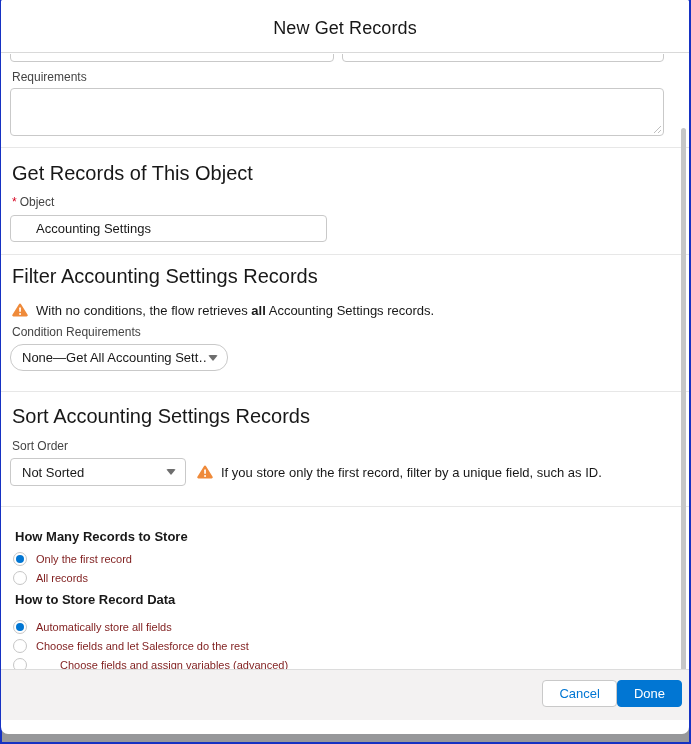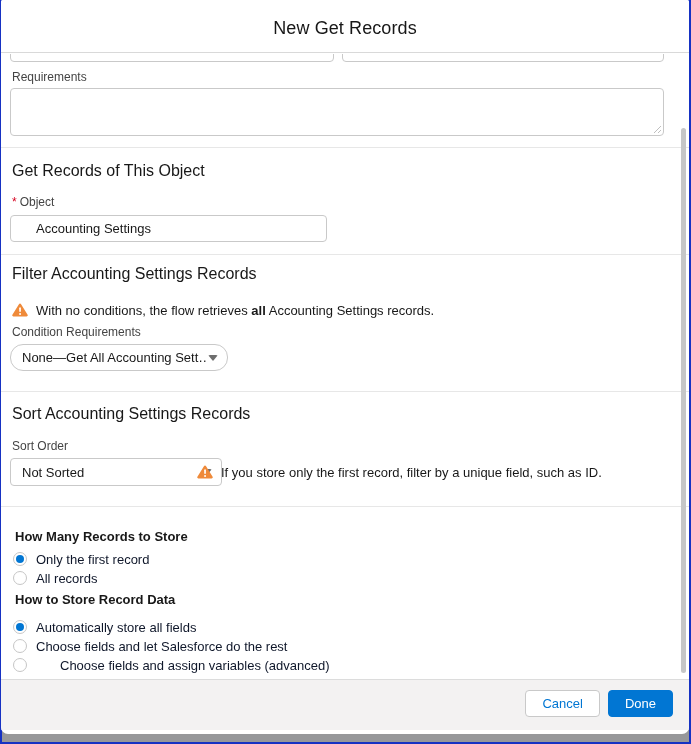--- a/index.html
+++ b/index.html
@@ -6,30 +6,30 @@
   html,body { width:691px; height:744px; }
   body { font-family:"Liberation Sans", sans-serif; }
   .stage { position:relative; width:691px; height:744px; background:#1632c3; overflow:hidden; }
   .backdrop { position:absolute; left:2px; top:2px; right:2px; bottom:2px; background:#97989a; }
   .modal { position:absolute; left:1px; right:2px; top:0; bottom:10px; background:#fff;
            border-radius:2px 2px 7px 7px; overflow:hidden; }
   .modal-header { position:absolute; left:0; right:0; top:0; height:53px; background:#fff;
                   border-bottom:1px solid #d9d9d9; display:flex; align-items:center; justify-content:center; padding-top:4px; }
   .modal-title { font-size:18px; font-weight:400; color:#171717; letter-spacing:0.1px; }
   .modal-body { position:absolute; left:0; right:0; top:54px; bottom:51px; background:#fff; overflow:hidden; }
-  .modal-footer { position:absolute; left:0; right:0; bottom:4px; height:51px; background:#f3f2f2;
+  .modal-footer { position:absolute; left:0; right:0; bottom:14px; height:51px; background:#f3f2f2;
                   border-top:1px solid #dcdcdc; display:flex; align-items:center; justify-content:flex-end;
-                  gap:8px; padding-right:16px; }
+                  padding-right:7px; }
 
   
   .field-label { position:absolute; font-size:12px; color:#444; }
   .req { color:#d5001f; margin-right:3px; font-size:12px; }
   .tbox { position:absolute; background:#fff; border:1px solid #c9c9c9; border-radius:4px; }
   .divider { position:absolute; left:0; right:0; height:1px; background:#e7e7e7; }
-  .section-heading { position:absolute; font-size:16px; font-weight:400; color:#181818; }
+  .section-heading { position:absolute; font-size:20px; font-weight:400; color:#181818; }
   .input-text { font-size:13px; color:#181818; }
 
   
   .cut-input { top:-20px; height:28px; }
 
   .desc-textarea { left:9px; top:34px; width:654px; height:48px; }
   .resize-handle { position:absolute; right:1px; bottom:1px; }
 
   input.real-input { padding:0 25px; font-family:"Liberation Sans", sans-serif; outline:none; }
 
@@ -43,21 +43,21 @@
   .warning-row .warn-text { font-size:13px; color:#181818; margin-left:8px; }
   .warn-icon { flex:0 0 auto; display:block; }
 
   .group-label { position:absolute; font-size:13px; font-weight:700; color:#181818; }
 
   .radio-row { position:absolute; display:flex; align-items:center; height:16px; cursor:pointer; }
   .radio-circle { width:14px; height:14px; border-radius:50%; border:1px solid #c6c6c6; background:#fff;
                   margin-right:9px; flex:0 0 auto; position:relative; }
   .radio-circle.checked::after { content:""; position:absolute; left:50%; top:50%; width:8px; height:8px;
                   margin:-4px 0 0 -4px; border-radius:50%; background:#0176d3; }
-  .radio-label { font-size:13px; color:#0f172a; }
+  .radio-label { font-size:11px; color:#7f1d1d; }
 
   .btn { height:27px; margin-top:-3px; border-radius:4px; font-family:"Liberation Sans", sans-serif; font-size:13px;
          padding:0 16px; cursor:pointer; }
   .btn-neutral { background:#fff; border:1px solid #c9c9c9; color:#0176d3; }
   .btn-brand { background:#0176d3; border:1px solid #0176d3; color:#fff; }
 
   .scroll-thumb { position:absolute; right:3px; top:74px; width:5px; height:545px;
                   background:#c5c6c7; border-radius:2.5px; }
 </style>
 </head>
@@ -109,21 +109,21 @@
       <div class="tbox combobox" style="left:9px; top:290px; width:218px; height:27px;border-radius:13px;">
         <span class="cb-text">None—Get All Accounting Sett…</span>
         <span class="caret-down"></span>
       </div>
 
       <div class="divider" style="top:337px;"></div>
 
       <div class="section-heading" style="left:11px; top:351px;">Sort Accounting Settings Records</div>
 
       <div class="field-label" style="left:11px; top:385px;">Sort Order</div>
-      <div class="tbox combobox" style="left:9px; top:404px; width:212px; height:28px;">
+      <div class="tbox combobox" style="left:9px; top:404px; width:176px; height:28px;">
         <span class="cb-text">Not Sorted</span>
         <span class="caret-down"></span>
       </div>
 
       <div class="warning-row" style="left:196px; top:404px; height:28px;">
         <svg class="warn-icon" width="16" height="14" viewBox="0 0 16 14">
           <path d="M8 0.55 C8.42 0.55 8.84 0.76 9.07 1.18 L15.6 11.7 C16.06 12.46 15.52 13.45 14.62 13.45 L1.38 13.45 C0.48 13.45 -0.06 12.46 0.4 11.7 L6.93 1.18 C7.16 0.76 7.58 0.55 8 0.55 Z" fill="#EF8A3A"></path>
           <rect x="7.2" y="4.3" width="1.7" height="4.6" rx="0.85" fill="#fff"></rect>
           <circle cx="8.05" cy="10.9" r="1.0" fill="#fff"></circle>
         </svg>

